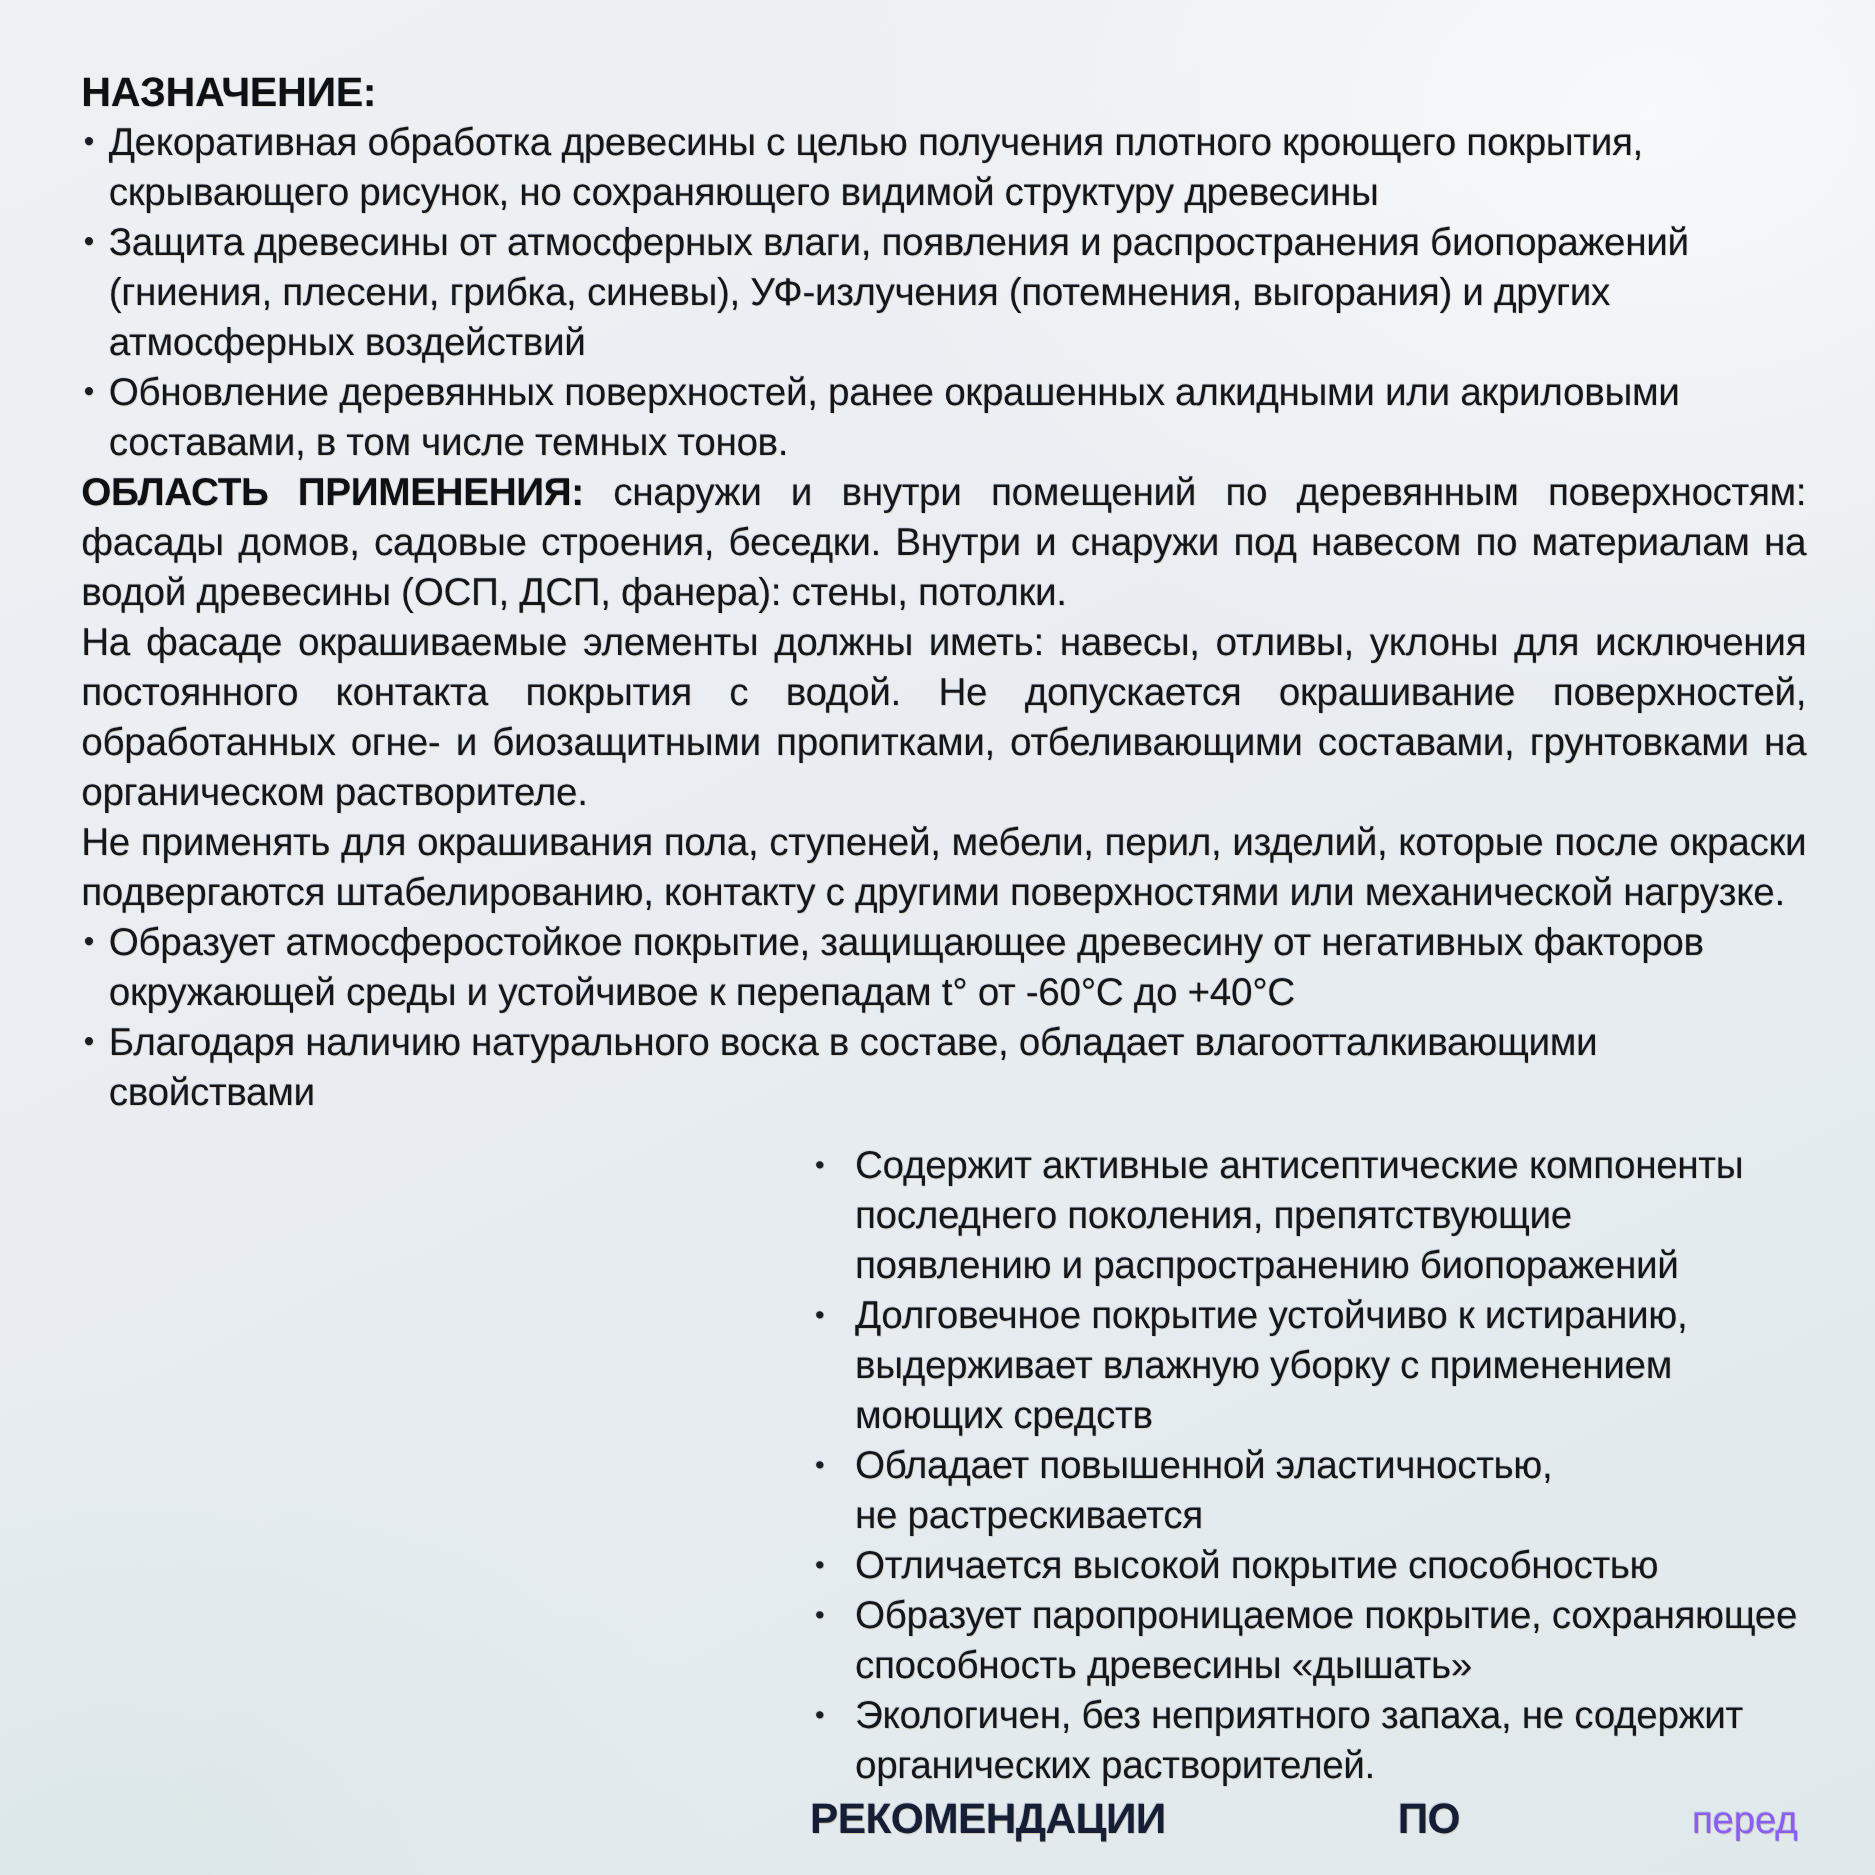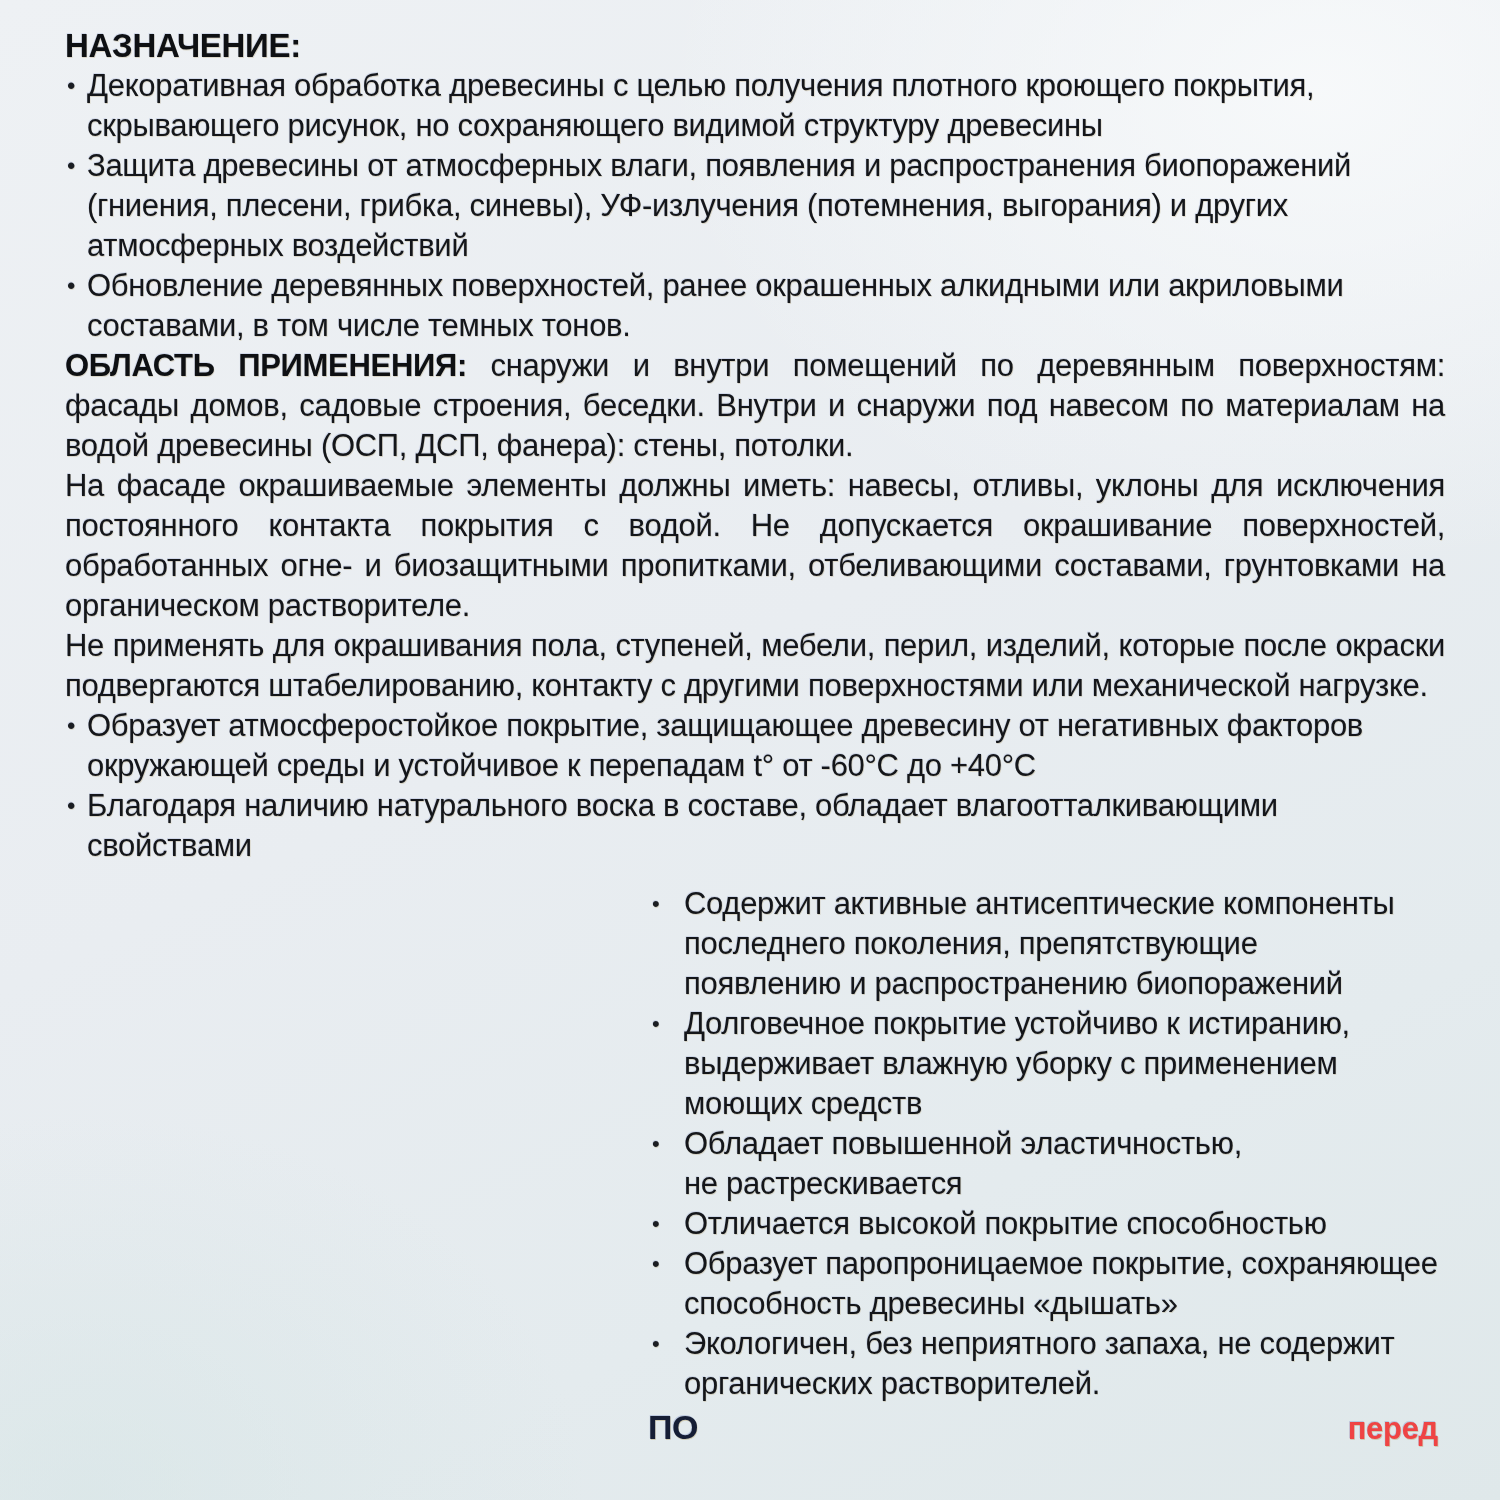--- a/index.html
+++ b/index.html
@@ -11,20 +11,21 @@
     background:
       radial-gradient(1100px 800px at 88% 6%, rgba(248,250,251,0.9) 0%, rgba(248,250,251,0) 60%),
       radial-gradient(900px 700px at 6% 100%, rgba(212,228,228,0.55) 0%, rgba(212,228,228,0) 55%),
       linear-gradient(155deg, #eef1f4 0%, #e9edf1 45%, #e4ebee 75%, #dfe8ea 100%);
   }
   .label {
     box-sizing: border-box;
     width: 1500px; height: 1461px;
     padding: 26px 55px 0 65px;
     letter-spacing: -0.3px;
+    margin-top: 28px;
   }
   .txt-shadow {
     text-shadow: 0.6px 0.8px 0 rgba(140,100,10,0.18), -0.6px -0.6px 0 rgba(60,90,180,0.15);
   }
   h2.sec-head {
     margin: 0; padding: 0;
     font-size: 33px; line-height: 40px;
     font-weight: 700;
     color: #0e1013;
   }
@@ -49,21 +50,21 @@
   .rec-line {
     display: flex;
     justify-content: space-between;
     align-items: baseline;
     margin-top: 2px;
     font-size: 34px; line-height: 42px;
     color: #161e35;
     text-shadow: 0.6px 0.8px 0 rgba(150,110,10,0.25), -0.6px -0.6px 0 rgba(40,70,170,0.2);
   }
   .rec-line .rec-word { font-weight: 700; letter-spacing: -0.5px; }
-  .rec-line .rec-tail { font-weight: 700; font-size: 31px; color: #ef4444; }
+  .rec-line .rec-tail { font-weight: 400; font-size: 31px; color: #8b5cf6; }
 </style>
 </head>
 <body>
 
 <div class="label txt-shadow">
 
   <section>
     <h2 class="sec-head">НАЗНАЧЕНИЕ:</h2>
     <div class="li body-text">
       <span class="blt">•</span>
@@ -129,19 +130,20 @@
         <p>Образует паропроницаемое покрытие, сохраняющее
 способность древесины «дышать»</p>
       </div>
       <div class="li body-text">
         <span class="blt">•</span>
         <p>Экологичен, без неприятного запаха, не содержит
 органических растворителей.</p>
       </div>
 
       <div class="rec-line">
+        <span class="rec-word">РЕКОМЕНДАЦИИ</span>
         <span class="rec-word">ПО</span>
         <span class="rec-tail">перед</span>
       </div>
     </div>
   </section>
 
 </div>
 
 </body></html>

